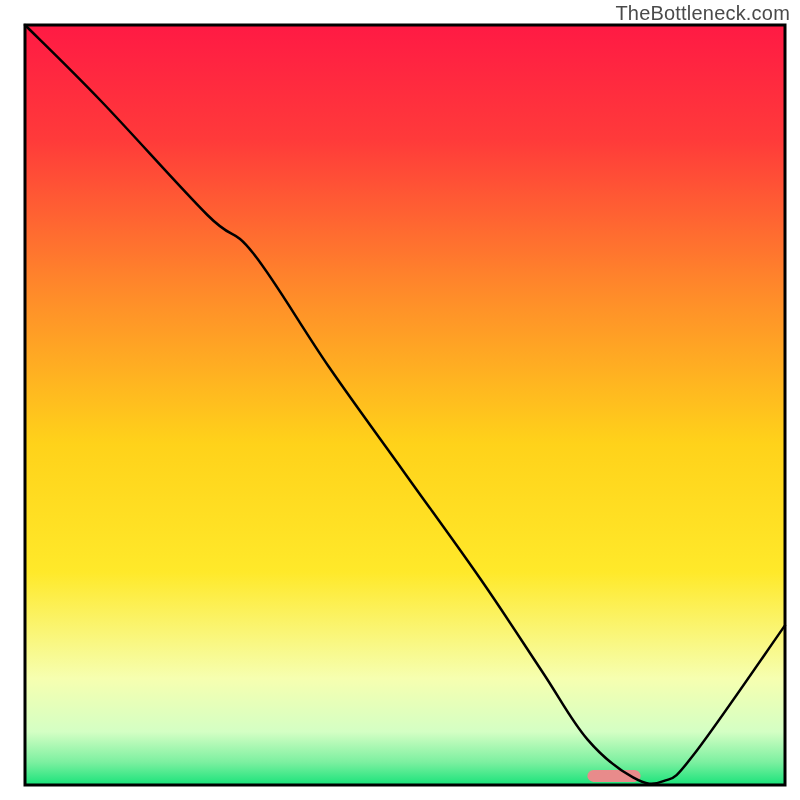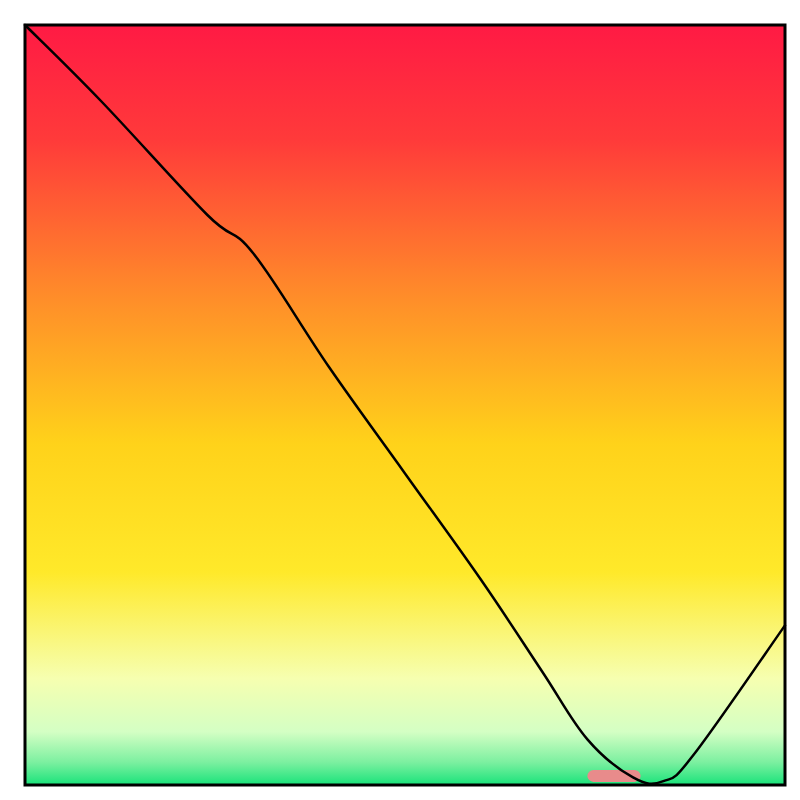--- a/index.html
+++ b/index.html
@@ -33,20 +33,21 @@
     top: 0;
     width: 800px;
     height: 800px;
     display: block;
   }
 </style>
 </head>
 <body>
 
 <div class="stage">
+  <div class="watermark">TheBottleneck.com</div>
   <svg class="plot" viewBox="0 0 800 800">
       <defs>
         <linearGradient id="bg-grad" x1="0" y1="0" x2="0" y2="1">
           <stop offset="0%" stop-color="#ff1a44"></stop>
           <stop offset="15%" stop-color="#ff3a3a"></stop>
           <stop offset="35%" stop-color="#ff8a2a"></stop>
           <stop offset="55.00000000000001%" stop-color="#ffd21a"></stop>
           <stop offset="72%" stop-color="#ffe92a"></stop>
           <stop offset="86%" stop-color="#f6ffb0"></stop>
           <stop offset="93%" stop-color="#d4ffc4"></stop>

